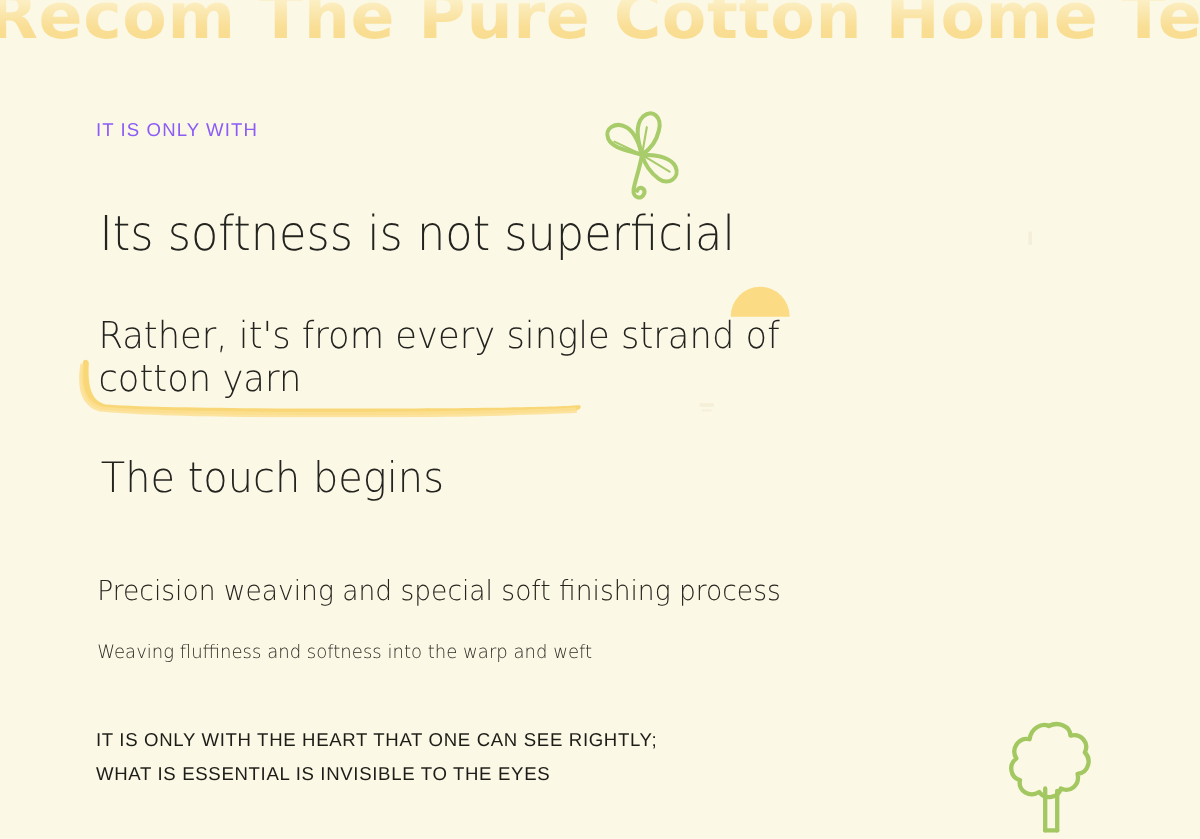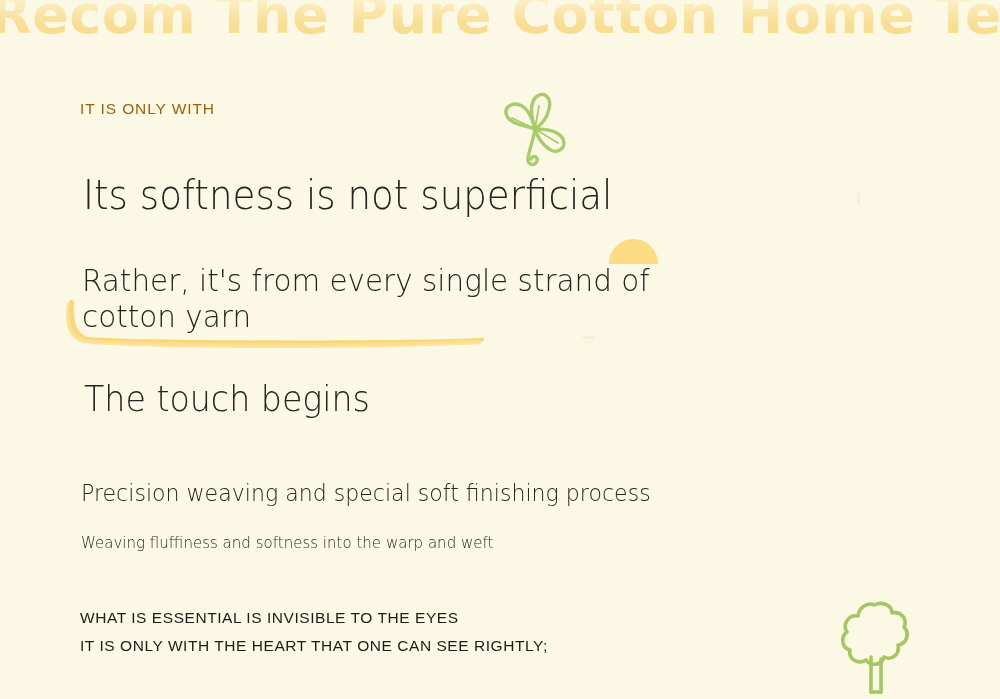--- a/index.html
+++ b/index.html
@@ -51,21 +51,21 @@
   }
 
   
   #eyebrow {
     position: absolute;
     left: 80px;
     top: 100px;
     font-family: "Liberation Sans", sans-serif;
     font-size: 15.5px;
     letter-spacing: 0.9px;
-    color: #a16207;
+    color: #8b5cf6;
     white-space: nowrap;
   }
 
   
   #headline-1 {
     position: absolute;
     left: 83px;
     top: 168px;
     font-family: "DejaVu Sans", sans-serif;
     font-weight: 300;
@@ -241,22 +241,22 @@
       <path d="M8 8 C6 26 9 39 24 43 C92 49 332 48 418 43.5 L419 48 C330 53 88 54 21 47 C5 42 2 27 5 7 Z" fill="#FBDF92" opacity="0.85"></path>
     </svg>
   </div>
 
   <div id="headline-3">The touch begins</div>
 
   <div id="body-1">Precision weaving and special soft finishing process</div>
   <div id="body-2">Weaving fluffiness and softness into the warp and weft</div>
 
   <div id="quote">
+    <div>IT IS ONLY WITH THE HEART THAT ONE CAN SEE RIGHTLY;</div>
     <div>WHAT IS ESSENTIAL IS INVISIBLE TO THE EYES</div>
-    <div>IT IS ONLY WITH THE HEART THAT ONE CAN SEE RIGHTLY;</div>
   </div>
 
   <div id="tree-doodle">
     <svg width="72" height="98" viewBox="0 0 72 98" fill="none" xmlns="http://www.w3.org/2000/svg" aria-hidden="true">
       <g stroke="#A3C861" stroke-width="3.6" stroke-linecap="round" stroke-linejoin="round" fill="none">
         <path d="M36 8
                  C44 4 54 8 54 16
                  C63 14 70 22 66 30
                  C72 36 69 47 60 48
                  C62 57 54 64 46 60

